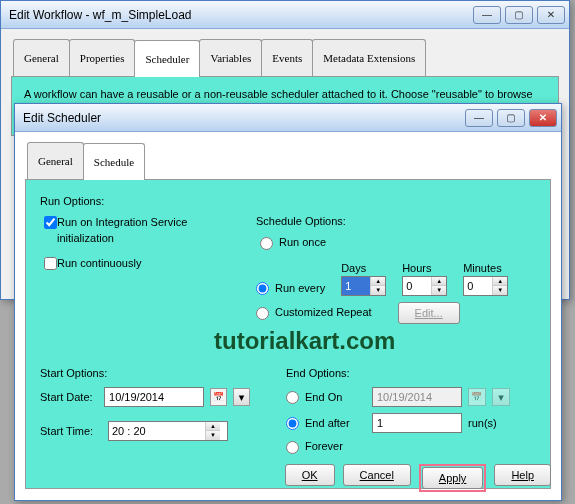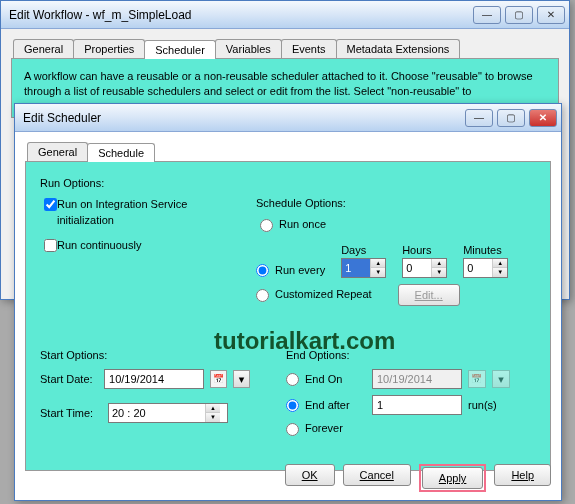--- a/index.html
+++ b/index.html
@@ -10,21 +10,21 @@
 .win2 { left: 14px; top: 103px; width: 548px; height: 398px; background: #fff; }
 
 .titlebar { height: 28px; background: linear-gradient(to bottom, #f4f8fd 0%, #d8e6f7 50%, #b8d2f0 100%); border-bottom: 1px solid #8aa8d6; display: flex; align-items: center; padding: 0 4px 0 8px; }
 .title { color: #000; flex: 1; font-size: 12px; }
 .winbtns { display: flex; gap: 4px; }
 .winbtn { width: 28px; height: 18px; border: 1px solid #6f8bb7; border-radius: 3px; background: linear-gradient(to bottom, #e8f0fa, #c7daf0); display: flex; align-items: center; justify-content: center; font-size: 10px; color: #333; }
 .closebtn { background: linear-gradient(to bottom, #e77a73, #c9302c); color: #fff; font-weight: bold; }
 .body { padding: 2px; }
 
 .tabs { display: flex; padding: 4px 4px 0 10px; margin-top: 4px; }
-.tab { padding: 3px 10px; border: 1px solid #999; border-bottom: none; background: #ededed; margin-right: -1px; border-radius: 3px 3px 0 0; position: relative; }
+.tab { padding: 12px 10px; border: 1px solid #999; border-bottom: none; background: #ededed; margin-right: -1px; border-radius: 3px 3px 0 0; position: relative; font-family: Liberation Serif, serif; }
 .tab.active { background: #fff; z-index: 2; top: 1px; }
 .tabbody { border: 1px solid #999; margin: 0 8px; padding: 10px 12px; background: #5eead4; min-height: 60px; font-size: 11px; line-height: 1.4; }
 .tabbody2 { min-height: 310px; position: relative; }
 
 .group-label { margin: 6px 0 6px 0; }
 .chk { display: flex; align-items: flex-start; margin: 4px 0 10px 4px; }
 .chk input { margin: 1px 0 0 0; }
 .radio { display: flex; align-items: center; gap: 6px; margin: 4px 0 10px 4px; }
 .radio input { margin: 0; }
 

